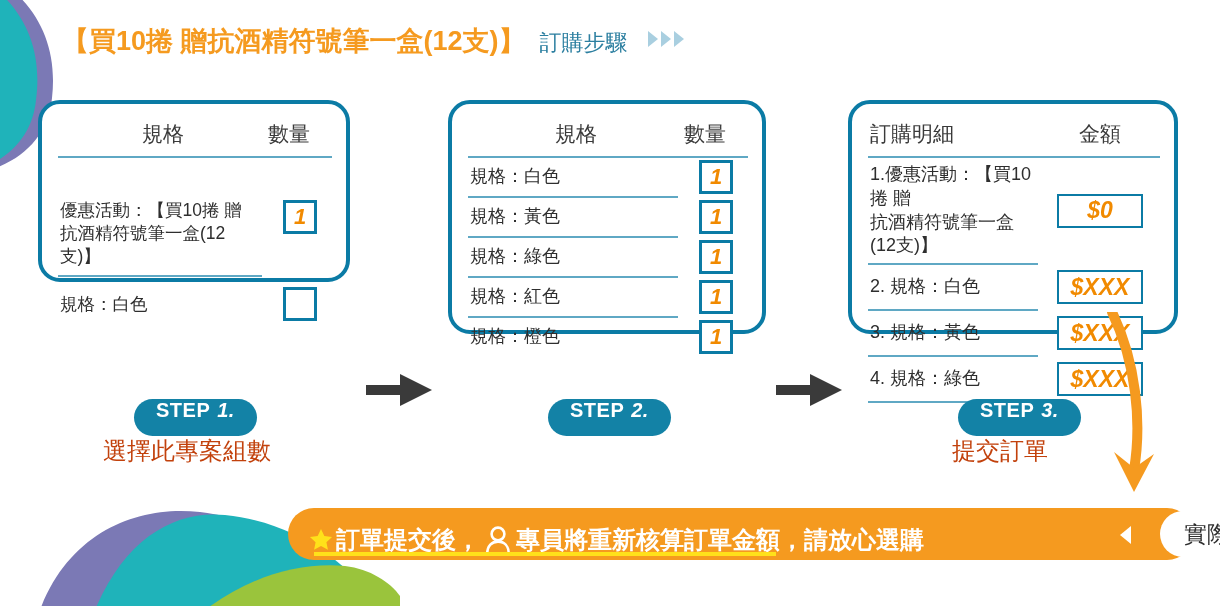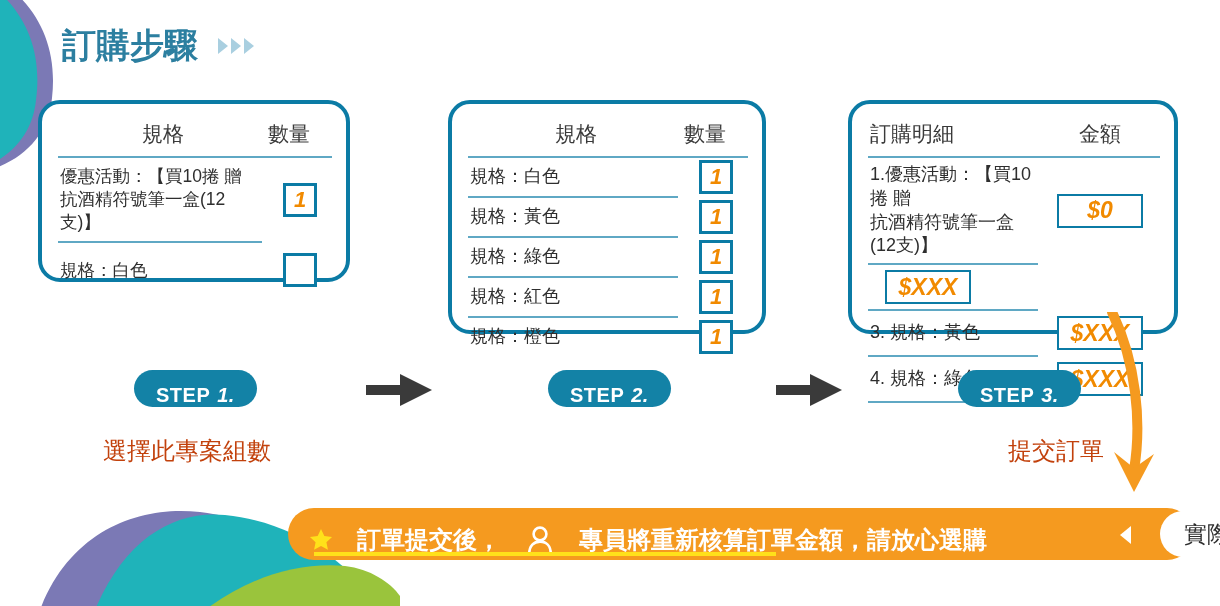--- a/index.html
+++ b/index.html
@@ -16,21 +16,21 @@
   #deco-tl{left:-10px;top:-12px;width:140px;height:180px;}
   #deco-bl{left:0px;top:490px;width:400px;height:120px;}
 
   
   .header{position:absolute;left:62px;top:28px;display:flex;align-items:baseline;gap:14px;}
   .promo-title{
     color:#f59a1f;font-size:27px;font-weight:700;letter-spacing:0px;
     white-space:nowrap;line-height:1;
   }
   .steps-title{
-    color:#2c7fa0;font-size:34px;font-weight:700;white-space:nowrap;line-height:1;
+    color:#2c7fa0;font-size:22px;font-weight:400;white-space:nowrap;line-height:1;
   }
   .tri-group{display:inline-flex;align-items:center;gap:3px;margin-left:6px;position:relative;top:-3px;}
   .tri{
     width:0;height:0;border-top:8px solid transparent;border-bottom:8px solid transparent;
     border-left:10px solid #a9cfe0;
   }
 
   
   .card{
     position:absolute;
@@ -93,50 +93,51 @@
 
   
   #card-3 .row-label{font-size:18px;padding:5px 2px;}
   #card-3 .r1{min-height:56px;}
   #card-3 .r2,#card-3 .r3,#card-3 .r4{min-height:44px;}
 
   
   .step-badge{
     position:absolute;
     background:#1382a6;color:#fff;border-radius:20px;
-    height:37px;display:flex;align-items:flex-end;justify-content:center;
+    height:37px;display:flex;align-items:flex-start;justify-content:center;
     padding:0 22px;font-size:20px;font-weight:700;letter-spacing:.5px;
     white-space:nowrap;
+    margin-top:29px;
   }
   .step-badge .num{font-style:italic;margin-left:7px;font-weight:700;}
   #step-1{left:134px;top:370px;}
   #step-2{left:548px;top:370px;}
   #step-3{left:958px;top:370px;}
 
   .step-caption{
     position:absolute;font-size:24px;color:#c2410c;white-space:nowrap;
   }
   #cap-1{left:103px;top:435px;}
   #cap-2{left:505px;top:435px;}
-  #cap-3{left:1008px;top:435px;}
+  #cap-3{left:952px;top:435px;}
 
   .arrow-ic{position:absolute;}
   #arrow-1{left:366px;top:372px;}
   #arrow-2{left:776px;top:372px;}
 
   
   #curve-arrow{position:absolute;left:1090px;top:312px;pointer-events:none;}
 
   
   #banner{
     position:absolute;left:288px;top:508px;width:905px;height:52px;
     background:#f59a1f;border-radius:26px;
   }
   .banner-row{
-    position:absolute;left:20px;top:0;height:64px;display:flex;align-items:center;gap:23px;
+    position:absolute;left:20px;top:0;height:64px;display:flex;align-items:center;gap:2px;
   }
   .banner-text{
     color:#ffffff;font-size:24px;font-weight:700;white-space:nowrap;line-height:1;
   }
   .banner-underline{
     position:absolute;left:26px;top:44px;width:462px;height:4px;background:#ffe11a;
   }
   .star-ic{display:flex;align-items:center;}
   .person-ic{display:flex;align-items:center;margin:0 2px;}
 
@@ -164,38 +165,39 @@
     <path d="M-60,95 C-28,100 -6,130 -12,186 L-62,186 Z" fill="#9ac43c"></path>
   </svg>
 
   <svg class="deco" id="deco-bl" viewBox="0 0 400 120">
     <path d="M40,120 C70,40 140,15 200,22 C270,30 330,70 370,120 Z" fill="#7b79b5"></path>
     <path d="M95,120 C125,48 175,20 225,25 C300,33 350,75 382,120 Z" fill="#1fb3ba"></path>
     <path d="M205,120 C250,86 300,72 345,76 C370,79 390,92 400,106 L400,120 Z" fill="#9ac43c"></path>
   </svg>
 
   <div class="header">
+    <span class="promo-title">【買10捲 贈抗酒精符號筆一盒(12支)】</span>
     <span class="steps-title">訂購步驟</span>
     <span class="tri-group">
       <i class="tri"></i>
         <i class="tri"></i>
         <i class="tri"></i>
     </span>
   </div>
 
   <div class="card" id="card-1">
     <div class="card-inner">
       <div class="card-head">
         <span class="hd-spec">規格</span>
         <span class="hd-qty">數量</span>
       </div>
       <div class="hrule"></div>
 
       <div class="row r1">
-        <span class="row-label" style="white-space:pre-line;">優惠活動：【買10捲 贈
+        <span class="row-label" style="white-space:pre-line;margin-top:34px;">優惠活動：【買10捲 贈
 抗酒精符號筆一盒(12支)】</span>
         <span class="row-qty">
           <span class="qty-box">1</span>
         </span>
       </div>
       <div class="hrule short"></div>
 
       <div class="row r2">
         <span class="row-label">規格：白色</span>
         <span class="row-qty">
@@ -265,20 +267,21 @@
       <div class="row r1">
         <span class="row-label" style="white-space:pre-line;">1.優惠活動：【買10捲 贈
 抗酒精符號筆一盒(12支)】</span>
         <span class="row-amt">
           <span class="amt-box">$0</span>
         </span>
       </div>
       <div class="hrule short3"></div>
 
       <div class="row r2">
+        <span class="row-label">2. 規格：白色</span>
         <span class="row-amt">
           <span class="amt-box">$XXX</span>
         </span>
       </div>
       <div class="hrule short3"></div>
 
       <div class="row r3">
         <span class="row-label">3. 規格：黃色</span>
         <span class="row-amt">
           <span class="amt-box">$XXX</span>

